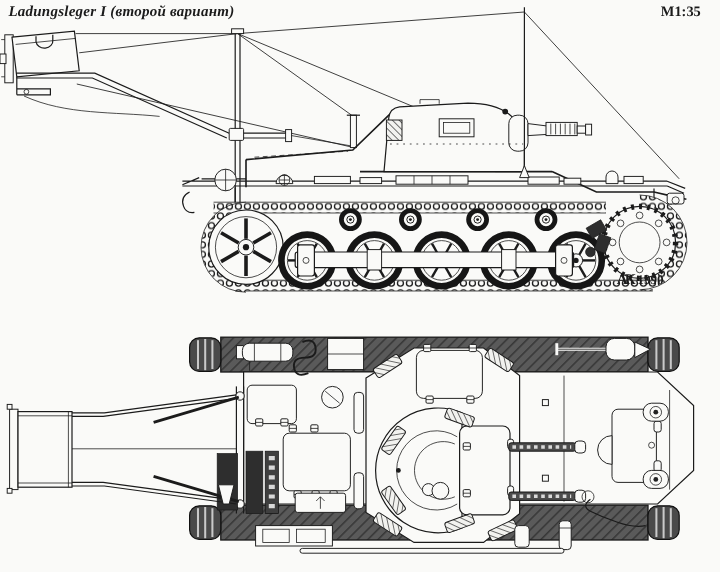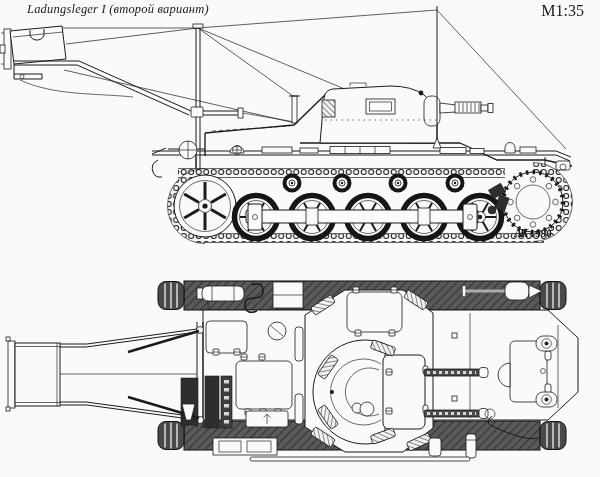--- a/index.html
+++ b/index.html
@@ -3,24 +3,24 @@
 <meta charset="utf-8">
 <style>
   :root{
     --paper:#fafaf8; --ink:#1b1b1b; --band:#565656; --band-dark:#383838; --metal-dark:#2e2e2e;
   }
   html,body{margin:0;padding:0;background:#e8e8e8;}
   .stage{position:relative;width:600px;height:477px;background:var(--paper);overflow:hidden;
          font-family:"Liberation Serif", serif;}
   .stage svg{position:absolute;left:0;top:0;}
   .caption{position:absolute;color:var(--ink);white-space:nowrap;}
-  .title{left:7px;top:2px;font-size:12.5px;font-weight:normal;font-style:italic;letter-spacing:.2px;margin-left:20px;}
-  .scale{right:16px;top:2px;font-size:16px;font-weight:normal;}
+  .title{left:7px;top:2px;font-size:12.5px;font-weight:bold;font-style:italic;letter-spacing:.2px;}
+  .scale{right:16px;top:2px;font-size:12px;font-weight:bold;}
   .sig{left:514px;top:226px;font-size:11px;font-weight:bold;}
-  .sig .mono{font-style:italic;letter-spacing:-2.5px;font-size:12.5px;margin-right:4px;}
+  .sig .mono{letter-spacing:-2.5px;font-size:12.5px;margin-right:4px;}
   
   .ln{fill:none;stroke:var(--ink);stroke-width:1;}
   .ln2{fill:none;stroke:var(--ink);stroke-width:1.35;}
   .thin{fill:none;stroke:var(--ink);stroke-width:.65;}
   .fp{fill:var(--paper);stroke:var(--ink);stroke-width:1;}
   .fpt{fill:var(--paper);stroke:var(--ink);stroke-width:.8;}
   .dk{fill:var(--metal-dark);stroke:var(--ink);stroke-width:.6;}
   .band{fill:url(#p-band);stroke:var(--ink);stroke-width:1.1;}
   .hatch{fill:url(#p-hatch);stroke:var(--ink);stroke-width:.8;}
   .cable{stroke:var(--ink);stroke-width:.7;fill:none;}

